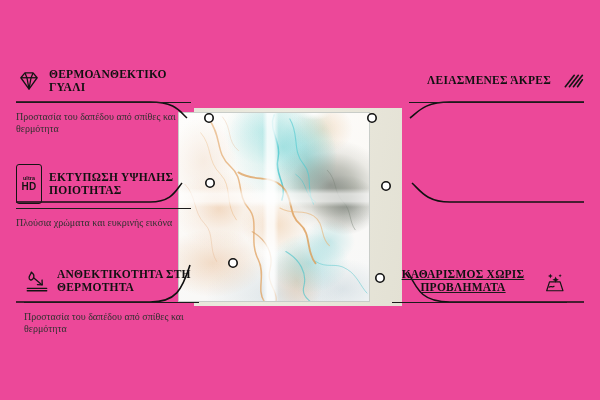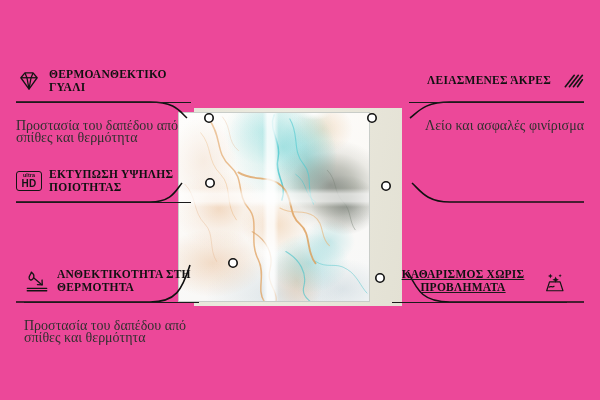--- a/index.html
+++ b/index.html
@@ -135,40 +135,40 @@
   .feature.left .feature-title { text-align: left; }
   .feature.right .feature-title { text-align: center; }
 
   .feature-rule {
     height: 0;
     border-top: 1.1px solid #1b1b1b;
     margin-top: 4px;
   }
 
   .feature-desc {
-    font-size: 14px;
+    font-size: 10px;
     line-height: 12.2px;
     color: #30302f;
-    margin-top: 17px;
+    margin-top: 8px;
   }
   .feature.left .feature-desc { text-align: left; }
   .feature.right .feature-desc { text-align: right; }
 
   .icon {
     width: 26px;
     height: 26px;
     flex: 0 0 26px;
     display: block;
   }
   .icon svg { display: block; width: 26px; height: 26px; }
 
   
   .hd-badge {
     width: 26px;
-    height: 20px;
+    height: 40px;
     flex: 0 0 26px;
     box-sizing: border-box;
     border: 1.4px solid #141414;
     border-radius: 3px;
     display: flex;
     flex-direction: column;
     align-items: center;
     justify-content: center;
     line-height: 1;
   }
@@ -263,20 +263,21 @@
 
   <div class="feature left" style="left:16px; top:164px;">
     <div class="feature-head">
       <span class="hd-badge">
         <span class="hd-ultra">ultra</span>
         <span class="hd-main">HD</span>
       </span>
       <span class="feature-title">ΕΚΤΥΠΩΣΗ ΥΨΗΛΗΣ ΠΟΙΟΤΗΤΑΣ</span>
     </div>
     <div class="feature-rule"></div>
+    <div class="feature-desc">Πλούσια χρώματα και ευκρινής εικόνα</div>
   </div>
 
   <div class="feature left" style="left:24px; top:264px;">
     <div class="feature-head">
       <span class="icon">
         <svg viewBox="0 0 32 32" fill="none" stroke="#141414" stroke-width="1.6" stroke-linecap="round" stroke-linejoin="round">
           <path d="M9 5 C12.5 8, 13 11, 11 13.5 C9 16, 6 14.5, 6.3 11.5 C6.5 9, 8.5 8, 9 5 Z"></path>
           <path d="M12.5 12.5 L22 20.5"></path>
           <path d="M16.5 20.5 L22.5 20.8 L22.2 14.8"></path>
           <path d="M4 25 L28 25"></path>
@@ -295,21 +296,20 @@
       <span class="icon">
         <svg viewBox="0 0 32 32" fill="none" stroke="#141414" stroke-width="2" stroke-linecap="round">
           <path d="M9 23 L20 9"></path>
           <path d="M14 23 L25 9"></path>
           <path d="M19 23 L30 9"></path>
           <path d="M24 23 L30 14.5"></path>
         </svg>
       </span>
     </div>
     <div class="feature-rule"></div>
-    <div class="feature-desc">Λείο και ασφαλές φινίρισμα</div>
   </div>
 
 
   <div class="feature right" style="left:392px; top:264px;text-decoration:underline;">
     <div class="feature-head">
       <span class="feature-title">ΚΑΘΑΡΙΣΜΟΣ ΧΩΡΙΣ ΠΡΟΒΛΗΜΑΤΑ</span>
       <span class="icon">
         <svg viewBox="0 0 32 32" fill="none" stroke="#141414" stroke-width="1.5" stroke-linecap="round" stroke-linejoin="round">
           <path d="M7 28 L10.5 17 L23.5 17 L27 28 Z"></path>
           <path d="M10 23.5 C12 21.5, 14 24.5, 16 22.5"></path>

